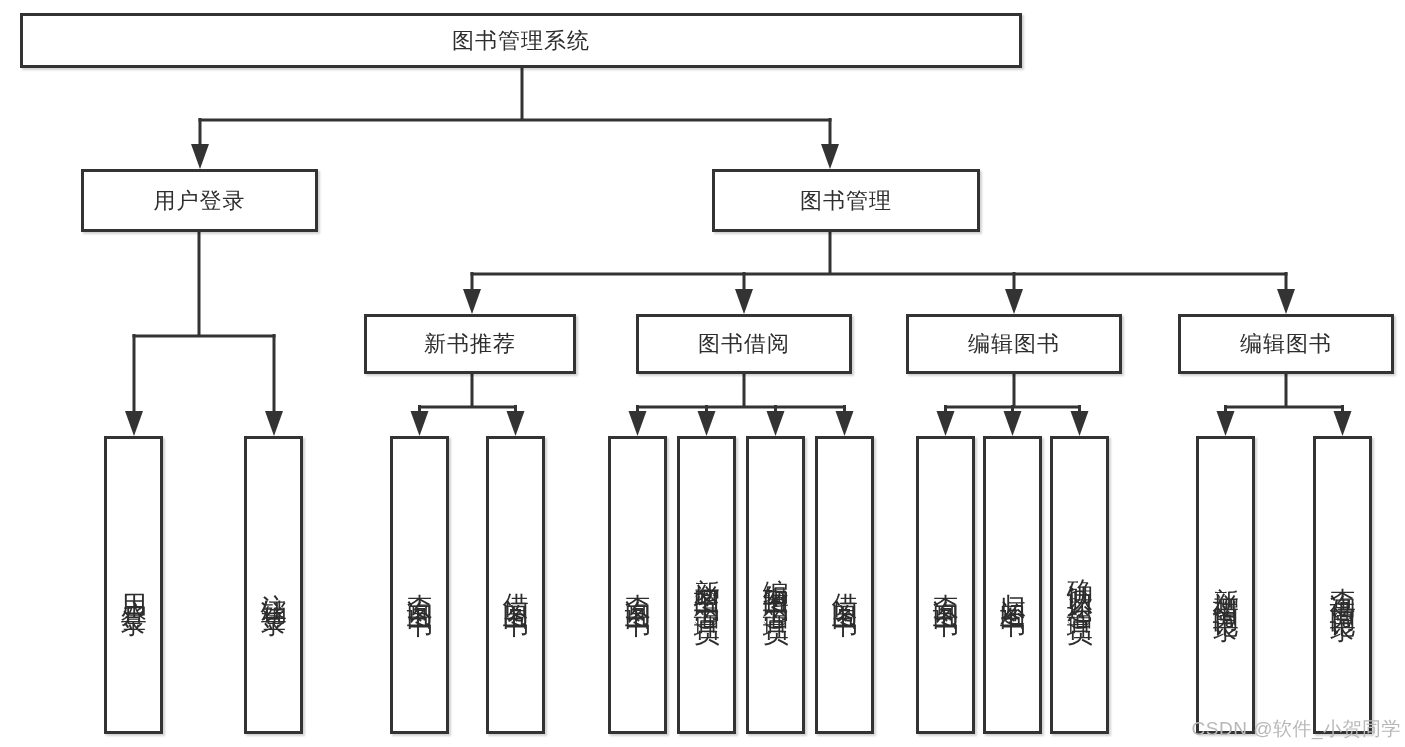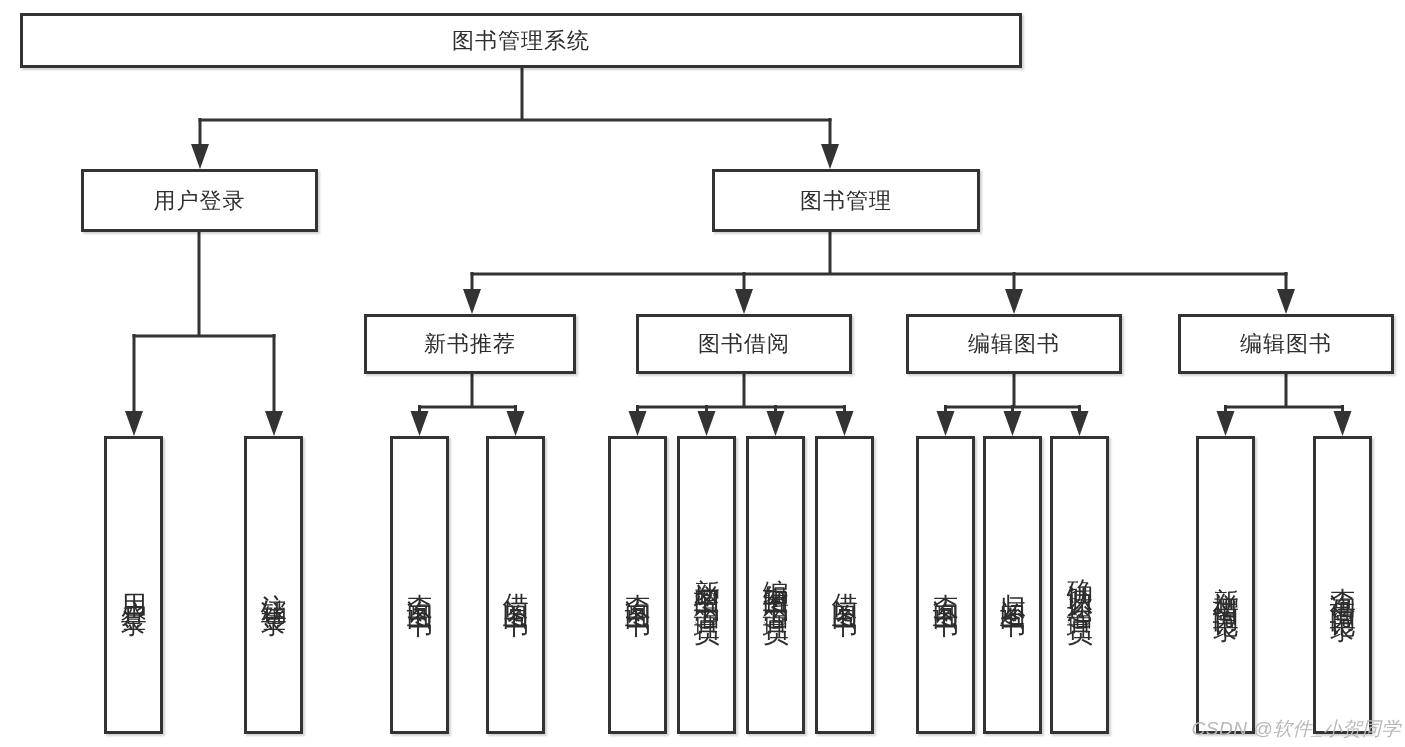--- a/index.html
+++ b/index.html
@@ -56,21 +56,20 @@
   }
   .watermark {
     position: absolute;
     top: 716px;
     right: 4px;
     font-size: 19px;
     letter-spacing: 0.5px;
     color: var(--watermark);
     z-index: 5;
     white-space: nowrap;
-    font-style: italic;
   }
 </style>
 </head>
 <body>
 
 <div class="canvas">
 
   <svg class="connector-layer" viewBox="0 0 1405 747" xmlns="http://www.w3.org/2000/svg">
     <g>
       <line x1="522" y1="68" x2="522" y2="120"></line>

